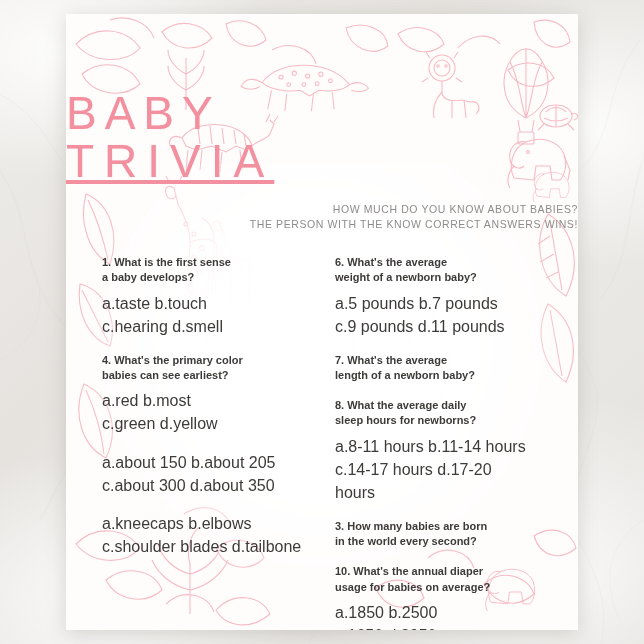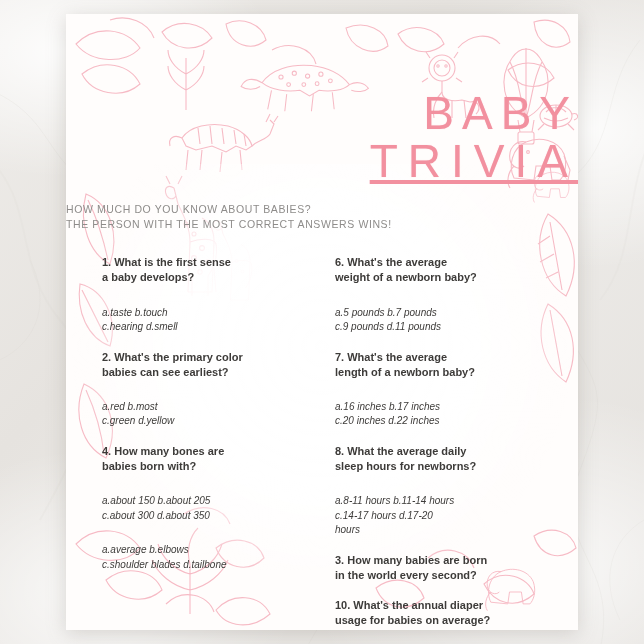--- a/index.html
+++ b/index.html
@@ -60,34 +60,34 @@
     pointer-events: none;
   }
 
   .content {
     position: relative;
     z-index: 5;
     height: 100%;
   }
 
   .title {
-    text-align: right;
+    text-align: left;
     color: #f2909f;
     font-family: "Liberation Sans", sans-serif;
     font-weight: 400;
     letter-spacing: 8px;
     font-size: 46px;
     line-height: 1.04;
     margin-top: 76px;
     text-shadow: 0 0 1px rgba(242,144,159,0.4);
   }
   .title .l2 { display:block; letter-spacing: 10px; text-decoration: underline; }
 
   .subtitle {
-    text-align: left;
+    text-align: right;
     color: #8e8c8a;
     font-size: 10.5px;
     letter-spacing: 0.6px;
     line-height: 1.5;
     margin-top: 16px;
   }
 
   .columns {
     display: flex;
     margin: 22px 36px 0 36px;
@@ -99,25 +99,24 @@
     margin-bottom: 15px;
   }
   .q-text {
     color: #3d3b39;
     font-size: 11px;
     line-height: 1.38;
     font-weight: 700;
     white-space: pre-line;
   }
   .q-answers {
-    margin-top: 20px;
+    margin-top: 6px;
     color: #3d3b39;
-    font-size: 10px;
+    font-size: 16px;
     line-height: 1.45;
-    font-style: italic;
     white-space: pre-line;
   }
 </style>
 </head>
 <body>
 
 <div class="backdrop">
   <svg class="veins" viewBox="0 0 644 644" preserveAspectRatio="none">
     <g stroke="#cfcbc6" fill="none" stroke-width="1">
       <path d="M-10 90 C 60 120, 40 170, 120 200 S 200 250, 240 330 S 210 430, 280 520 S 330 600, 300 660" opacity="0.5"></path>
@@ -292,64 +291,60 @@
 
   <div class="content">
 
     <div class="title">
       <span>BABY</span>
       <span class="l2">TRIVIA</span>
     </div>
 
     <div class="subtitle">
       <div>HOW MUCH DO YOU KNOW ABOUT BABIES?</div>
-      <div>THE PERSON WITH THE MOST CORRECT ANSWERS WINS!</div>
+      <div>THE PERSON WITH THE KNOW CORRECT ANSWERS WINS!</div>
     </div>
 
     <div class="columns">
 
       <div class="col">
         <div class="q">
           <div class="q-text">1. What is the first sense
 a baby develops?</div>
           <div class="q-answers">a.taste   b.touch
 c.hearing   d.smell</div>
         </div>
         <div class="q">
-          <div class="q-text">2. What's the primary color
+          <div class="q-text">4. What's the primary color
 babies can see earliest?</div>
           <div class="q-answers">a.red   b.most
 c.green   d.yellow</div>
         </div>
         <div class="q">
         </div>
         <div class="q">
-          <div class="q-text">4. How many bones are
-babies born with?</div>
           <div class="q-answers">a.about 150   b.about 205
 c.about 300   d.about 350</div>
         </div>
         <div class="q">
-          <div class="q-answers">a.average   b.elbows
+          <div class="q-answers">a.kneecaps   b.elbows
 c.shoulder blades   d.tailbone</div>
         </div>
       </div>
 
       <div class="col">
         <div class="q">
           <div class="q-text">6. What's the average
 weight of a newborn baby?</div>
           <div class="q-answers">a.5 pounds   b.7 pounds
 c.9 pounds   d.11 pounds</div>
         </div>
         <div class="q">
           <div class="q-text">7. What's the average
 length of a newborn baby?</div>
-          <div class="q-answers">a.16 inches   b.17 inches
-c.20 inches   d.22 inches</div>
         </div>
         <div class="q">
           <div class="q-text">8. What the average daily
 sleep hours for newborns?</div>
           <div class="q-answers">a.8-11 hours   b.11-14 hours
 c.14-17 hours   d.17-20
 hours</div>
         </div>
         <div class="q">
           <div class="q-text">3. How many babies are born

